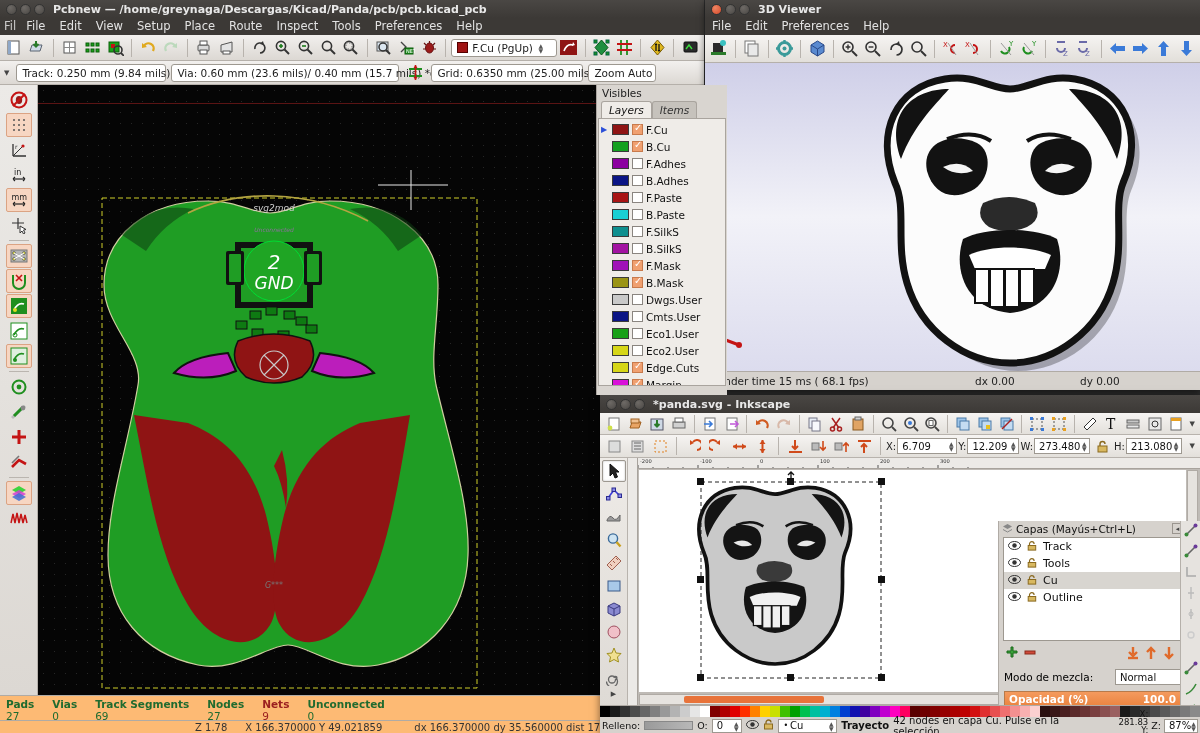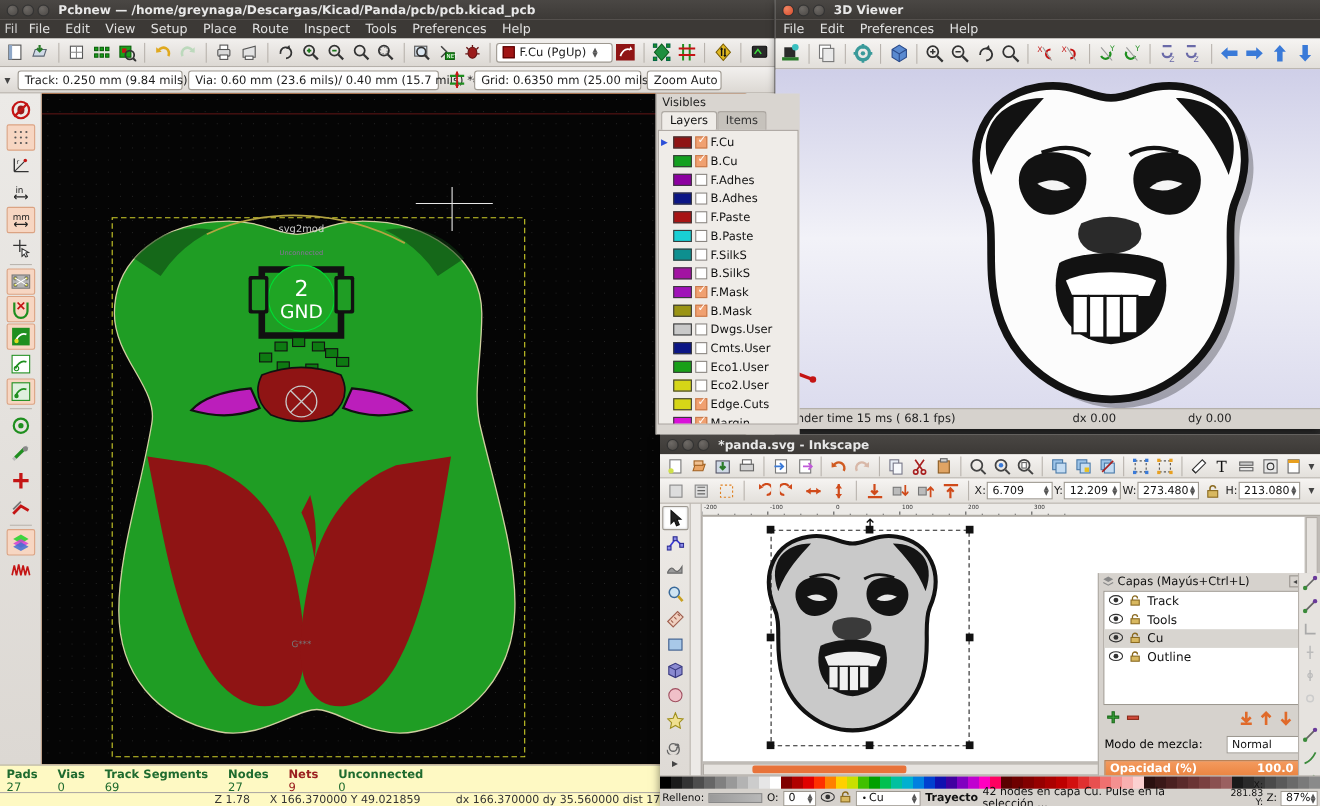--- a/index.html
+++ b/index.html
@@ -44,56 +44,56 @@
   
   .pcb-body { position:absolute; left:0; top:85px; width:704px; height:610px; display:flex; }
   .lefttools { width:38px; background:linear-gradient(#eceae7,#dcd8d3);
                border-right:1px solid #b5b0aa; padding-top:3px;
                display:flex; flex-direction:column; align-items:center; gap:1px; }
   .ltool { width:26px; height:24px; display:flex; align-items:center; justify-content:center;
            border-radius:2px; }
   .ltool.on { background:#f7d6c2; border:1px solid #dba383; }
   .ltsep { width:20px; height:1px; background:#bab5af; margin:2px 0; }
 
-  .canvas-wrap { position:relative; flex:1; background:#f97316; overflow:hidden; }
+  .canvas-wrap { position:relative; flex:1; background:#a16207; overflow:hidden;font-style:italic; }
   .pcbcanvas { position:absolute; inset:0; background:#050505; }
   .dotgrid { position:absolute; inset:0;
       background-image:radial-gradient(circle, #262626 0.7px, transparent 0.8px);
       background-size:11px 11px; }
 
   .righttools { width:26px; background:linear-gradient(#eceae7,#dcd8d3);
                 border-left:1px solid #b5b0aa; padding-top:3px;
                 display:flex; flex-direction:column; align-items:center; gap:1px;}
   .rtool { width:22px; height:21px; display:flex; align-items:center; justify-content:center;
            border-radius:2px;}
   .rtool.on { background:#f7d6c2; border:1px solid #dba383; }
 
   
   .layerdock { position:absolute; left:596px; top:85px; width:131px; height:310px;
                background:#d9d5d0; border-left:1px solid #aaa5a0; font-size:10.5px;
                z-index:5; }
   .dock-title { padding:2px 5px; color:#1c1c1c; font-size:10.5px; }
   .tabrow { display:flex; padding-left:4px; }
   .tab { padding:2px 7px 2px 7px; font-size:10.5px; border:1px solid #a9a49e;
-         border-bottom:none; border-radius:3px 3px 0 0; background:#c6c2bc; color:#333;}
+         border-bottom:none; border-radius:3px 3px 0 0; background:#c6c2bc; color:#333;font-style:italic;}
   .tab.active { background:#efece8; color:#111; }
   .layerlist { background:#efece8; border:1px solid #a9a49e; margin:0 1px;
                height:268px; overflow:hidden; padding-top:2px; }
   .lrow { display:flex; align-items:center; height:17px; padding-left:2px; gap:3px; }
   .arrow { width:8px; font-size:8px; color:#2b4fd8; }
   .swatch { width:17px; height:11px; border:1px solid #3a3a3a; }
   .cbx { width:11px; height:11px; border:1px solid #8a8580; background:#fff;
          position:relative; }
   .cbx.ck { background:#f0a070; border-color:#c87a4c; }
   .cbx.ck:after { content:"✓"; position:absolute; left:1px; top:-3px; font-size:10px; color:#fff; }
   .lname { color:#111; font-size:10.5px; white-space:nowrap; }
 
   
   .pcb-status { position:absolute; left:0; top:695px; width:704px; height:38px;
-                background:#fef9c3; border-top:1px solid #b0aba5; }
+                background:#fdba74; border-top:1px solid #b0aba5; }
   .statgrid { display:flex; padding:2px 6px 0 6px; font-size:10.5px; }
   .statcol { margin-right:18px; }
   .statcol .k { color:#1f6b2f; font-weight:bold; }
   .statcol .k.red { color:#9b2020; }
   .statcol .v { color:#1f6b2f; }
   .statcol .v.red { color:#9b2020; }
   .statline { position:absolute; left:0; bottom:0; width:704px; height:13px;
               border-top:1px solid #b0aba5; display:flex; align-items:center;
               font-size:10px; color:#333; }
   .statline span { display:inline-block; }

